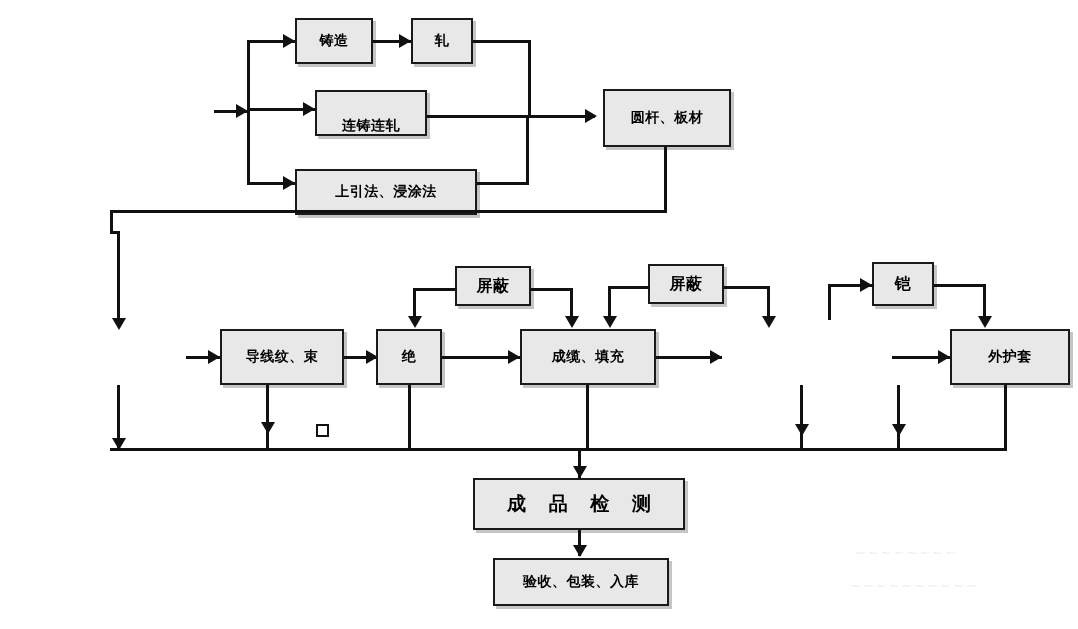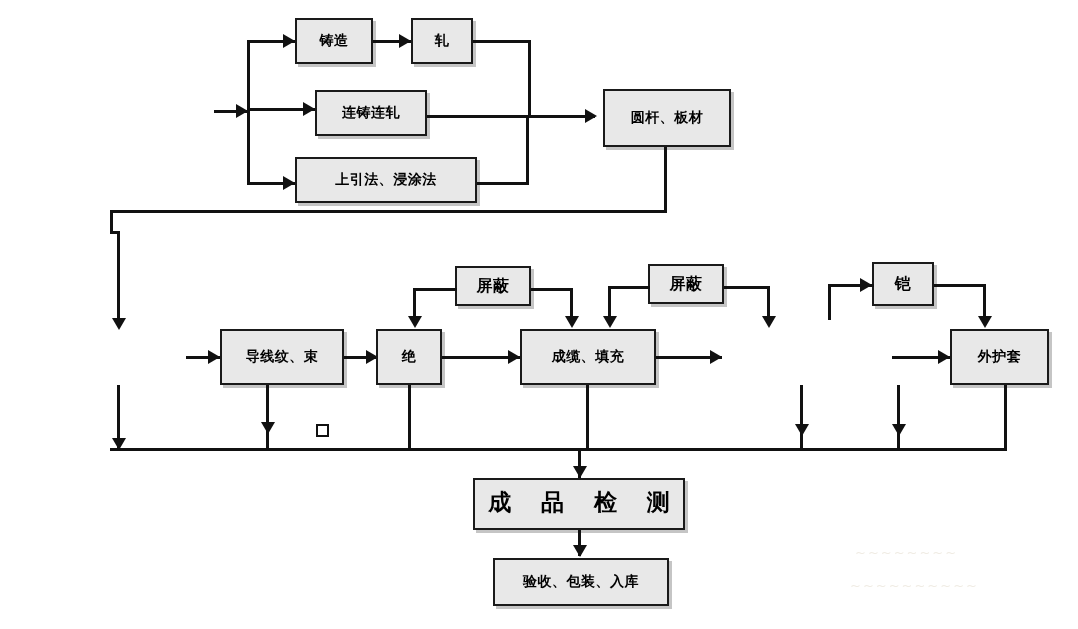--- a/index.html
+++ b/index.html
@@ -35,23 +35,22 @@
   }
   .node.two-line {
     font-size: 16px;
     padding: 2px 4px;
   }
   .node.small {
     font-size: 16px;
   }
   .node.wide-spaced {
     letter-spacing: 8px;
-    font-size: 23px;
+    font-size: 19px;
     text-indent: 8px;
-    font-family: Liberation Mono, monospace;
   }
   .seg {
     position: absolute;
     background: #111111;
   }
   .seg.h { height: 3px; }
   .seg.v { width: 3px; }
   .arrow {
     position: absolute;
     width: 0;
@@ -110,28 +109,28 @@
   <div class="arrow right" style="left:399px; top:34px;"></div>
 
   <div class="node" style="left:411px; top:18px; width:62px; height:46px;">
     <span>轧</span>
   </div>
 
   <div class="seg h" style="left:473px; top:40px; width:58px;"></div>
   <div class="seg v" style="left:528px; top:40px; height:78px;"></div>
   <div class="seg h" style="left:528px; top:115px; width:62px;"></div>
 
-  <div class="node" style="left:315px; top:90px; width:112px; height:46px;">
+  <div class="node" style="left:315px; top:90px; width:112px; height:46px;align-items:flex-end;">
     <span>连铸连轧</span>
   </div>
 
   <div class="seg h" style="left:427px; top:115px; width:168px;"></div>
   <div class="arrow right" style="left:585px; top:109px;"></div>
 
-  <div class="node" style="left:295px; top:157px; width:182px; height:46px;">
+  <div class="node" style="left:295px; top:169px; width:182px; height:46px;">
     <span>上引法、浸涂法</span>
   </div>
 
   <div class="seg h" style="left:477px; top:182px; width:52px;"></div>
   <div class="seg v" style="left:526px; top:115px; height:67px;"></div>
 
   <div class="node" style="left:603px; top:89px; width:128px; height:58px;">
     <span>圆杆、板材</span>
   </div>
 
@@ -194,21 +193,21 @@
   <div class="node small" style="left:872px; top:262px; width:62px; height:44px;">
     <span>铠</span>
   </div>
   <div class="seg h" style="left:828px; top:284px; width:46px;"></div>
   <div class="seg v" style="left:828px; top:284px; height:36px;"></div>
   <div class="arrow right" style="left:860px; top:278px;"></div>
   <div class="seg h" style="left:934px; top:284px; width:52px;"></div>
   <div class="seg v" style="left:983px; top:284px; height:36px;"></div>
   <div class="arrow down" style="left:978px; top:316px;"></div>
 
-  <div class="node" style="left:950px; top:329px; width:99px; height:56px;">
+  <div class="node" style="left:950px; top:329px; width:120px; height:56px;">
     <span>外护套</span>
   </div>
 
   <div class="seg h" style="left:110px; top:448px; width:897px;"></div>
 
   <div class="seg v" style="left:117px; top:385px; height:64px;"></div>
   <div class="arrow down" style="left:112px; top:438px;"></div>
 
   <div class="seg v" style="left:266px; top:385px; height:64px;"></div>
   <div class="arrow down" style="left:261px; top:422px;"></div>

